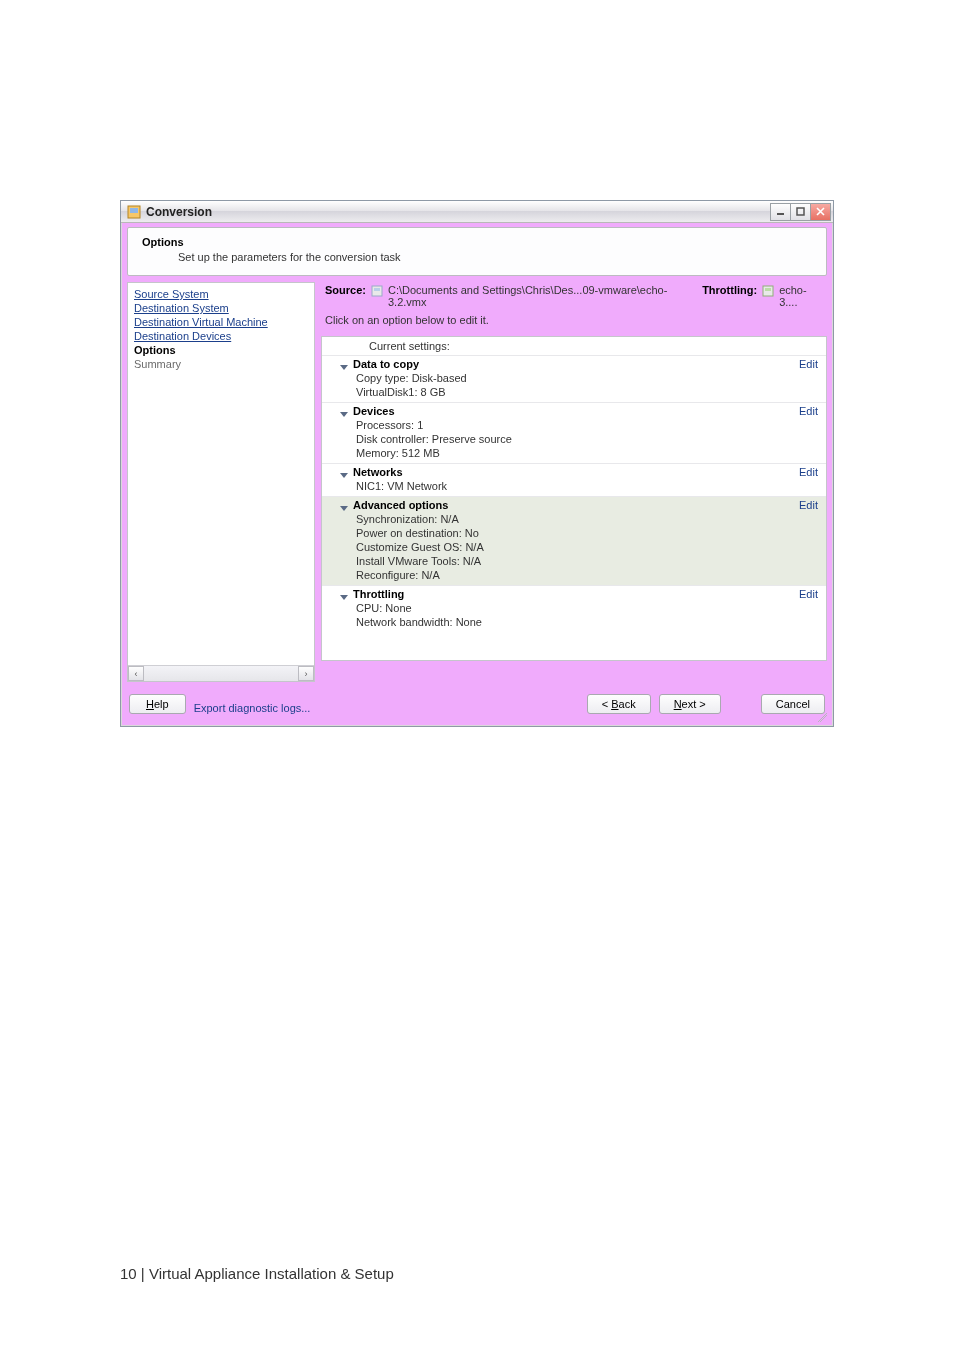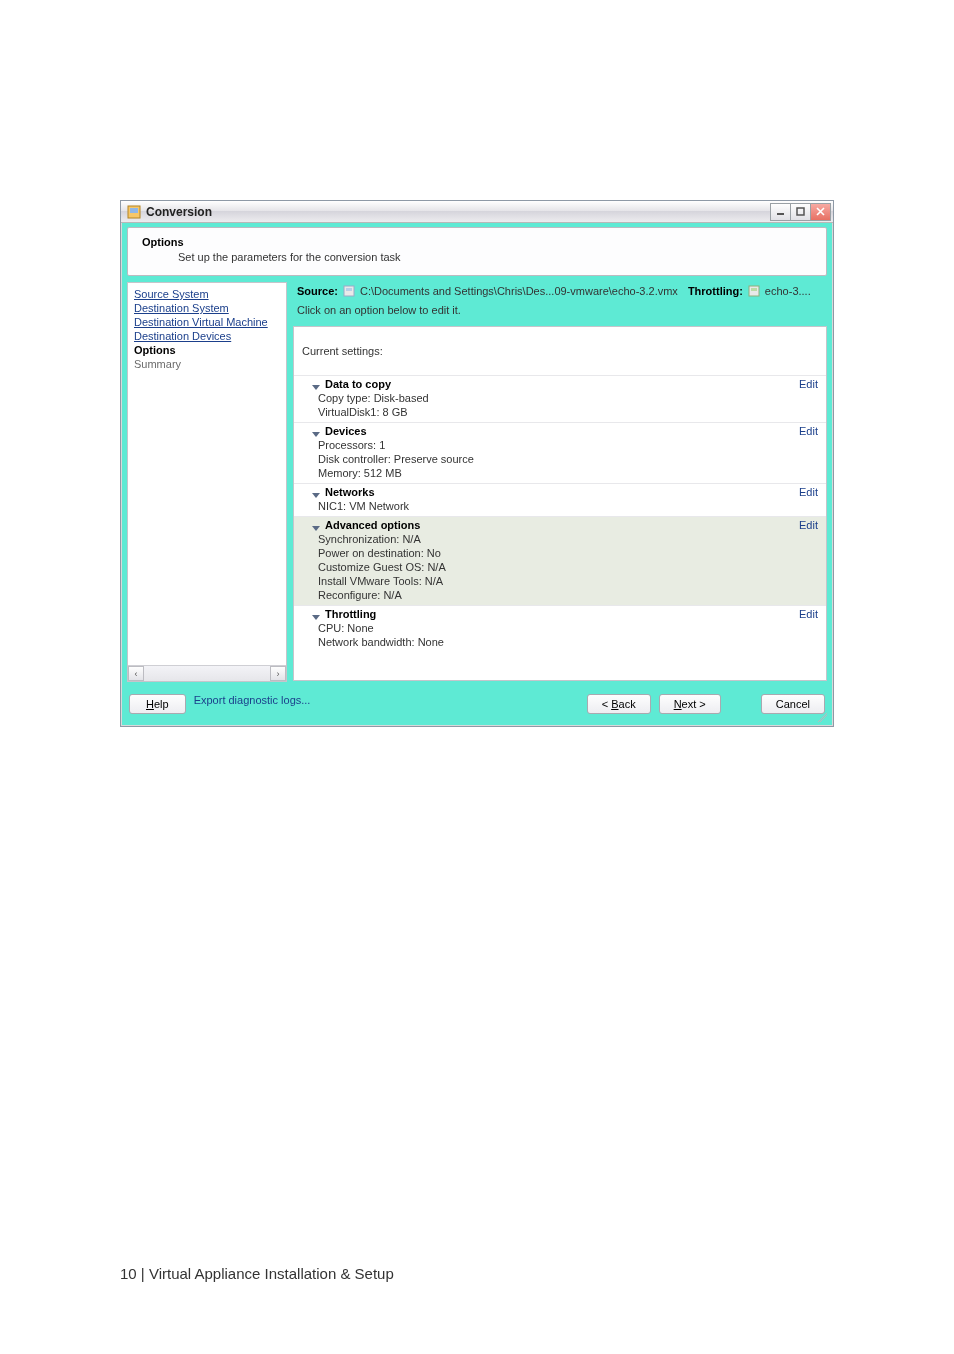--- a/index.html
+++ b/index.html
@@ -12,21 +12,21 @@
     color: #000;
     width: 954px;
   }
   .page-wrap {
     padding: 200px 120px 0 120px;
     height: 1354px;
     position: relative;
   }
   .window {
     border: 1px solid #8e99a6;
-    background: #5eead4;
+    background: #f0abfc;
     width: 714px;
     box-shadow: 0 0 0 1px #d9d9d9 inset;
   }
   .titlebar {
     height: 22px;
     background: linear-gradient(to bottom, #ffffff 0%, #e5e4e8 48%, #d6d5dc 50%, #edecef 100%);
     border-bottom: 1px solid #b8b8b8;
     display: flex;
     align-items: center;
     padding: 0 2px 0 6px;
@@ -63,21 +63,21 @@
     border-radius: 2px;
   }
   .header-title { font-weight: bold; font-size: 11px; margin-bottom: 3px; }
   .header-sub { margin-left: 36px; color: #333; }
   .body-zone {
     display: flex;
     margin: 0 6px 4px 6px;
     gap: 6px;
   }
   .nav {
-    width: 160px;
+    width: 188px;
     background: #fff;
     border: 1px solid #c5c5cb;
     padding: 4px 6px;
     position: relative;
   }
   .nav-link {
     display: block;
     color: #1b3f8b;
     text-decoration: underline;
     padding: 1px 0;
@@ -104,37 +104,38 @@
     font-size:9px;color:#555;
   }
   .main-panel {
     flex: 1;
     display: flex;
     flex-direction: column;
   }
   .info-bar {
     padding: 2px 4px 10px 4px;
   }
-  .info-row1 { display: flex; align-items: center; gap: 4px; margin-bottom: 6px; }
+  .info-row1 { display: flex; align-items: flex-start; gap: 4px; margin-bottom: 6px; }
   .src-lbl { font-weight: bold; }
   .mini-icon {
     width: 14px;height:14px;
     display:inline-flex;align-items:center;justify-content:center;
     flex-shrink:0;
   }
   .path-txt { color:#333; flex:0 1 auto; }
   .dest-lbl { font-weight: bold; margin-left: 6px;}
   .info-row2 { color:#333; }
   .settings-panel {
     border: 1px solid #c5c5cb;
     background: #fff;
   }
   .settings-hdr {
-    padding: 18px 8px;
+    padding: 3px 8px;
     color:#333;
+    margin-left:39px;
   }
   .setting-group {
     border-top: 1px solid #e8e8eb;
   }
   .setting-group.sel {
     background:#e8ece2;
   }
   .group-head {
     display:flex;
     align-items:flex-end;
@@ -151,26 +152,27 @@
   }
   .edit-link {
     margin-left:auto;
     color:#1b3f8b;
     font-weight:normal;
     cursor:pointer;
   }
   .group-body {
     padding: 0 20px 3px 24px;
     color:#333;
+    margin-left:10px;
   }
   .group-body div { padding:1px 0; }
   .spacer-tall { height:28px; }
   .footer-row {
     display:flex;
-    align-items:flex-start;
+    align-items:flex-end;
     padding: 8px 8px 10px 8px;
     gap:8px;
   }
   .btn {
     border:1px solid #a9a9b0;
     background:linear-gradient(to bottom,#fefefe,#ededf1);
     padding:3px 14px;
     border-radius:3px;
     font-size:11px;
     cursor:pointer;

